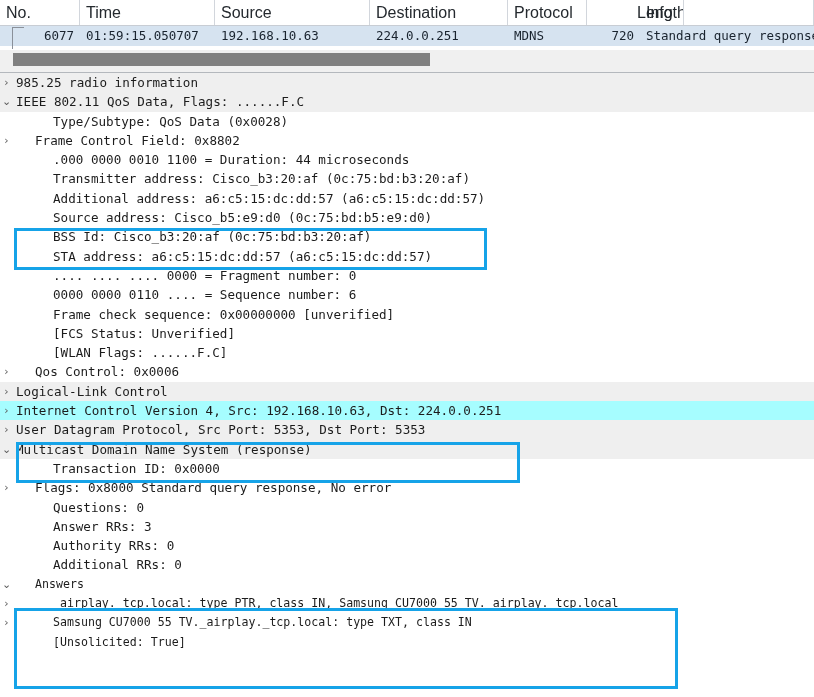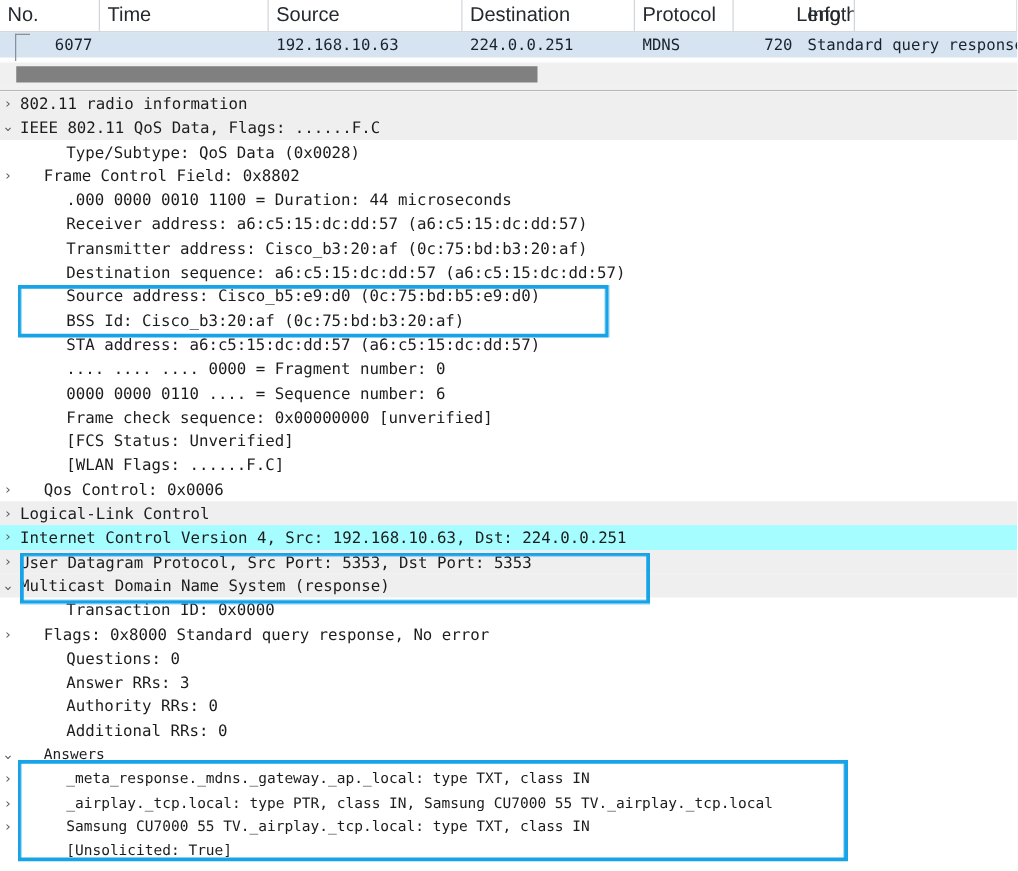--- a/index.html
+++ b/index.html
@@ -157,64 +157,63 @@
       <div class="hcell" style="left: 80px; width: 135px;">Time</div>
       <div class="hcell" style="left: 215px; width: 155px;">Source</div>
       <div class="hcell" style="left: 370px; width: 138px;">Destination</div>
       <div class="hcell" style="left: 508px; width: 79px;">Protocol</div>
       <div class="hcell" style="left: 587px; width: 53px; margin-left: 44px;">Length</div>
       <div class="hcell" style="left: 640px; width: 174px;">Info</div>
     </div>
   <div class="plist-row">
     <div class="focus-corner"></div>
   <div class="rcell num" style="left: 0px; width: 80px;">6077</div>
+      <div class="rcell" style="left: 80px; width: 135px; padding-left: 6px;">01:59:15.050707</div>
       <div class="rcell" style="left: 215px; width: 155px; padding-left: 6px;">192.168.10.63</div>
       <div class="rcell" style="left: 370px; width: 138px; padding-left: 6px;">224.0.0.251</div>
       <div class="rcell" style="left: 508px; width: 79px; padding-left: 6px;">MDNS</div>
       <div class="rcell num" style="left: 587px; width: 53px;">720</div>
       <div class="rcell" style="left: 640px; width: 174px; padding-left: 6px;">Standard query response</div>
     </div>
 </div>
 
 <div id="hscroll">
   <div class="track"></div>
   <div class="thumb"></div>
 </div>
 <div id="pane-divider"></div>
 
 <div id="detail-tree">
-    <div class="trow gray"><span class="twist">›</span><span class="lbl ind0">802.11 radio information</span></div>
+    <div class="trow gray"><span class="twist">›</span><span class="lbl ind0">985.25 radio information</span></div>
     <div class="trow gray"><span class="twist">⌄</span><span class="lbl ind0">IEEE 802.11 QoS Data, Flags: ......F.C</span></div>
     <div class="trow"><span class="twist"></span><span class="lbl ind2">Type/Subtype: QoS Data (0x0028)</span></div>
     <div class="trow"><span class="twist">›</span><span class="lbl ind1">Frame Control Field: 0x8802</span></div>
     <div class="trow"><span class="twist"></span><span class="lbl ind2">.000 0000 0010 1100 = Duration: 44 microseconds</span></div>
-    <div class="trow"><span class="twist"></span><span class="lbl ind2">Receiver address: a6:c5:15:dc:dd:57 (a6:c5:15:dc:dd:57)</span></div>
     <div class="trow"><span class="twist"></span><span class="lbl ind2">Transmitter address: Cisco_b3:20:af (0c:75:bd:b3:20:af)</span></div>
-    <div class="trow"><span class="twist"></span><span class="lbl ind2">Destination sequence: a6:c5:15:dc:dd:57 (a6:c5:15:dc:dd:57)</span></div>
+    <div class="trow"><span class="twist"></span><span class="lbl ind2">Additional address: a6:c5:15:dc:dd:57 (a6:c5:15:dc:dd:57)</span></div>
     <div class="trow"><span class="twist"></span><span class="lbl ind2">Source address: Cisco_b5:e9:d0 (0c:75:bd:b5:e9:d0)</span></div>
     <div class="trow"><span class="twist"></span><span class="lbl ind2">BSS Id: Cisco_b3:20:af (0c:75:bd:b3:20:af)</span></div>
     <div class="trow"><span class="twist"></span><span class="lbl ind2">STA address: a6:c5:15:dc:dd:57 (a6:c5:15:dc:dd:57)</span></div>
     <div class="trow"><span class="twist"></span><span class="lbl ind2">.... .... .... 0000 = Fragment number: 0</span></div>
     <div class="trow"><span class="twist"></span><span class="lbl ind2">0000 0000 0110 .... = Sequence number: 6</span></div>
     <div class="trow"><span class="twist"></span><span class="lbl ind2">Frame check sequence: 0x00000000 [unverified]</span></div>
     <div class="trow"><span class="twist"></span><span class="lbl ind2">[FCS Status: Unverified]</span></div>
     <div class="trow"><span class="twist"></span><span class="lbl ind2">[WLAN Flags: ......F.C]</span></div>
     <div class="trow"><span class="twist">›</span><span class="lbl ind1">Qos Control: 0x0006</span></div>
     <div class="trow gray"><span class="twist">›</span><span class="lbl ind0">Logical-Link Control</span></div>
     <div class="trow cyan"><span class="twist">›</span><span class="lbl ind0">Internet Control Version 4, Src: 192.168.10.63, Dst: 224.0.0.251</span></div>
     <div class="trow gray"><span class="twist">›</span><span class="lbl ind0">User Datagram Protocol, Src Port: 5353, Dst Port: 5353</span></div>
     <div class="trow gray"><span class="twist">⌄</span><span class="lbl ind0">Multicast Domain Name System (response)</span></div>
     <div class="trow"><span class="twist"></span><span class="lbl ind2">Transaction ID: 0x0000</span></div>
     <div class="trow"><span class="twist">›</span><span class="lbl ind1">Flags: 0x8000 Standard query response, No error</span></div>
     <div class="trow"><span class="twist"></span><span class="lbl ind2">Questions: 0</span></div>
     <div class="trow"><span class="twist"></span><span class="lbl ind2">Answer RRs: 3</span></div>
     <div class="trow"><span class="twist"></span><span class="lbl ind2">Authority RRs: 0</span></div>
     <div class="trow"><span class="twist"></span><span class="lbl ind2">Additional RRs: 0</span></div>
     <div class="trow small"><span class="twist">⌄</span><span class="lbl ind1">Answers</span></div>
-    <div class="trow small"><span class="twist">›</span><span class="lbl ind2">_meta_response._mdns._gateway._ap._local: type TXT, class IN</span></div>
     <div class="trow small"><span class="twist">›</span><span class="lbl ind2">_airplay._tcp.local: type PTR, class IN, Samsung CU7000 55 TV._airplay._tcp.local</span></div>
     <div class="trow small"><span class="twist">›</span><span class="lbl ind2">Samsung CU7000 55 TV._airplay._tcp.local: type TXT, class IN</span></div>
     <div class="trow small"><span class="twist"></span><span class="lbl ind2">[Unsolicited: True]</span></div>
   </div>
 
 <div class="hl-box" style="left: 14px; top: 228px; width: 473px; height: 42px; border-color: rgb(22, 163, 232); position: fixed;"></div>
 <div class="hl-box" style="left: 16px; top: 442px; width: 504px; height: 41px; border-color: rgb(22, 163, 232); position: fixed;"></div>
 <div class="hl-box" style="left: 14px; top: 608px; width: 664px; height: 81px; border-color: rgb(22, 163, 232); position: fixed;"></div>
 
 </body></html>

